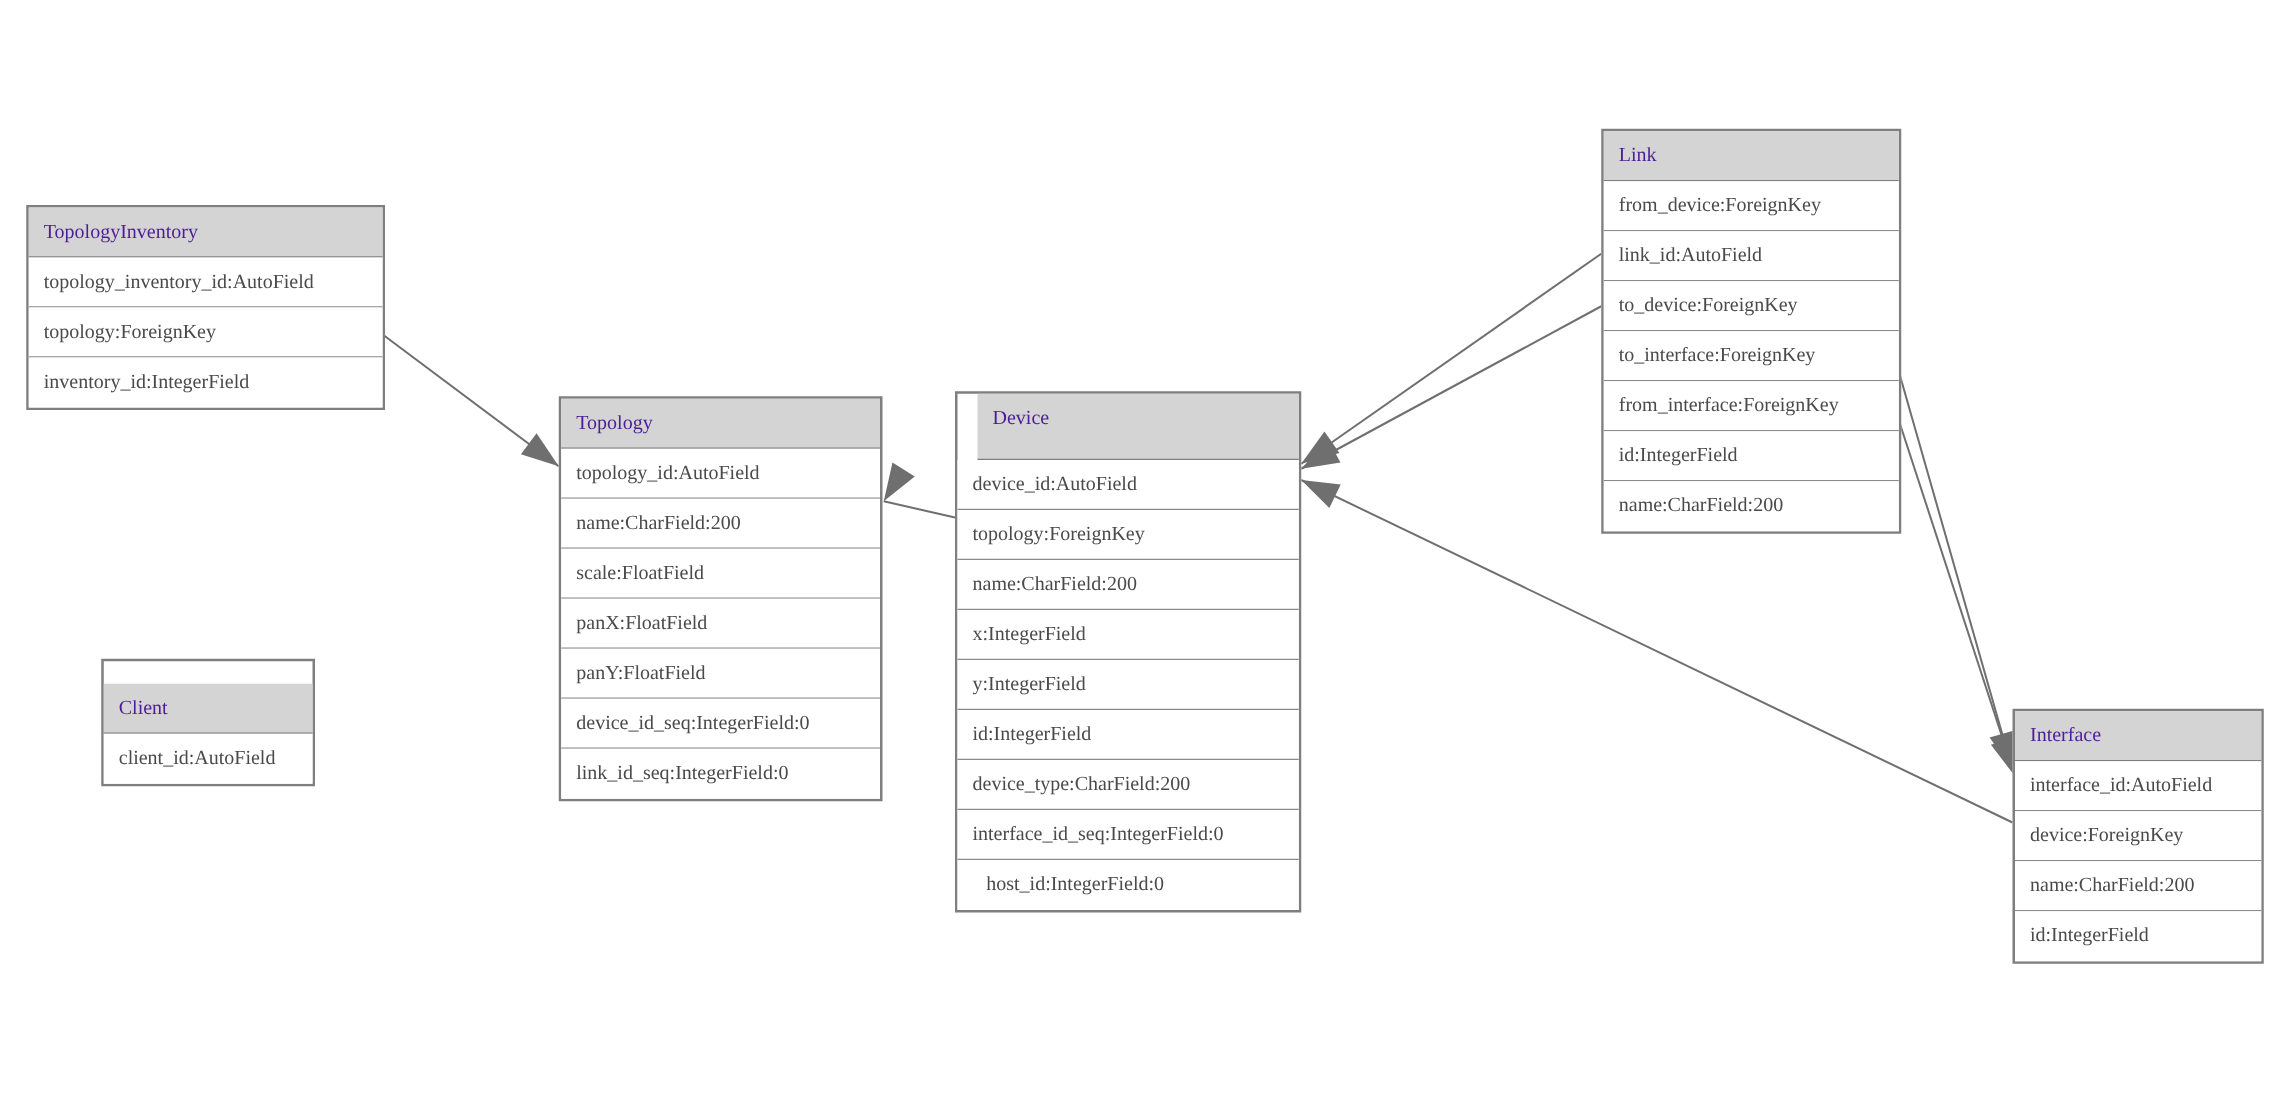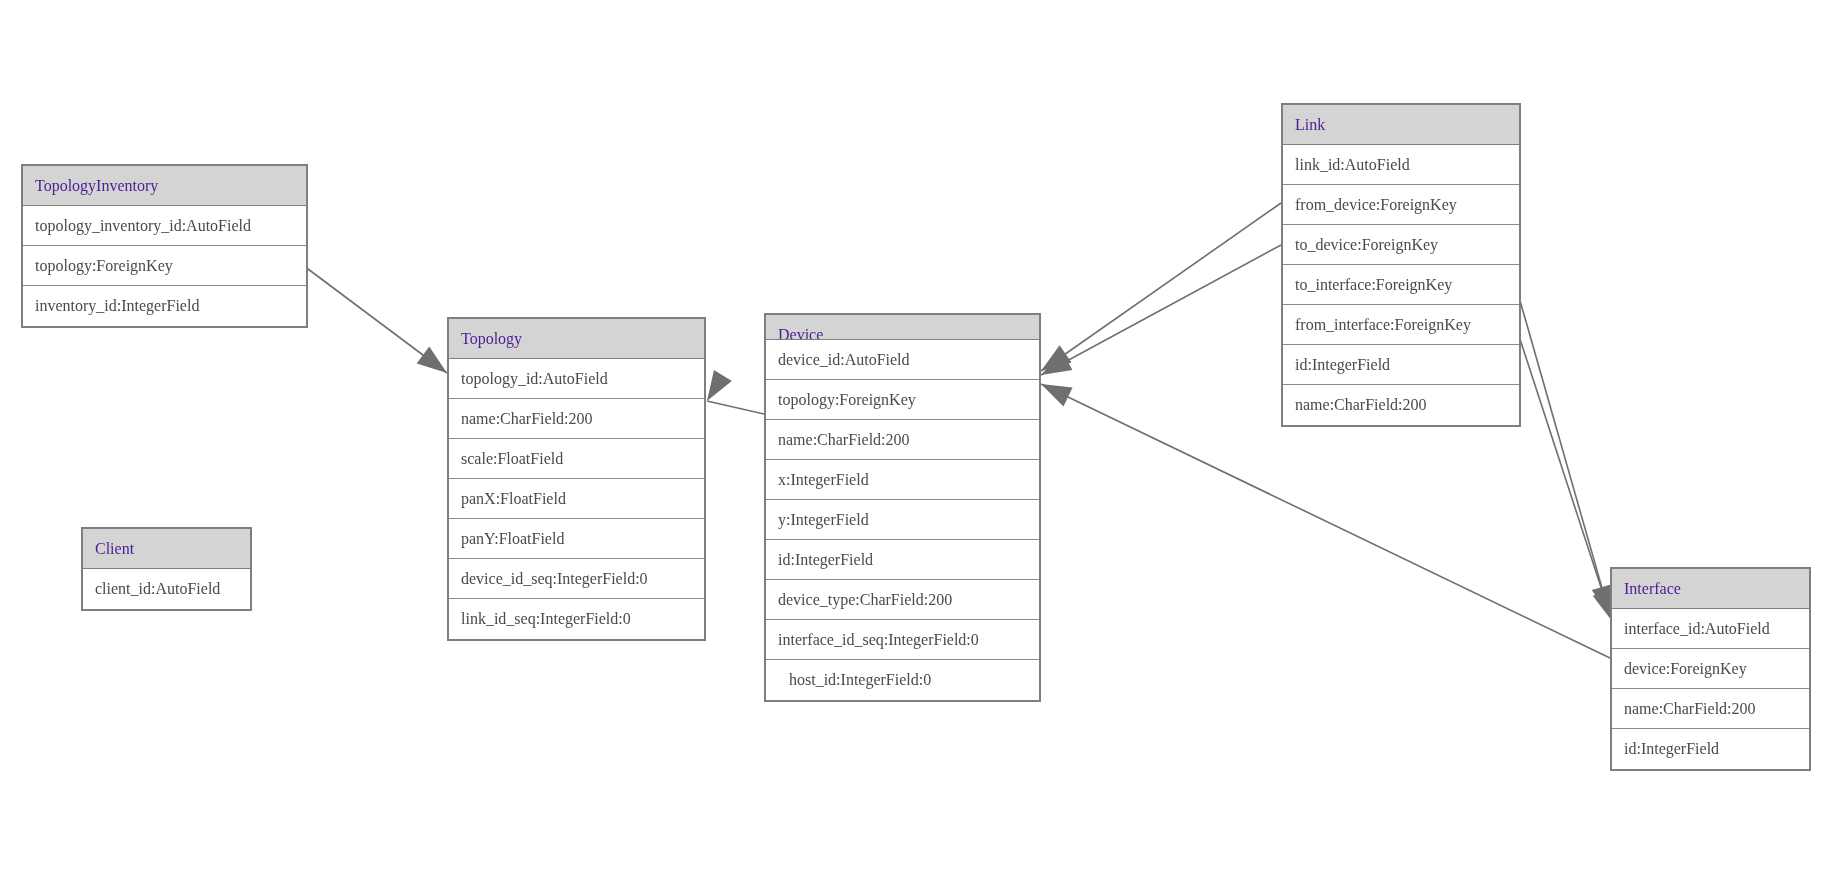--- a/index.html
+++ b/index.html
@@ -86,39 +86,39 @@
         <div class="entity-header" style="height: 40px; line-height: 40px;">Topology</div>
         <div class="entity-row" style="height: 40px; line-height: 40px;">topology_id:AutoField</div>
         <div class="entity-row" style="height: 40px; line-height: 40px;">name:CharField:200</div>
         <div class="entity-row" style="height: 40px; line-height: 40px;">scale:FloatField</div>
         <div class="entity-row" style="height: 40px; line-height: 40px;">panX:FloatField</div>
         <div class="entity-row" style="height: 40px; line-height: 40px;">panY:FloatField</div>
         <div class="entity-row" style="height: 40px; line-height: 40px;">device_id_seq:IntegerField:0</div>
         <div class="entity-row" style="height: 40px; line-height: 40px;">link_id_seq:IntegerField:0</div>
       </div>
       <div class="entity" style="left: 81px; top: 527px; width: 167px;">
-        <div class="entity-header" style="height: 40px; line-height: 40px;">Client</div>
+        <div class="entity-header" style="height: 40px; line-height: 40px; margin-top: 18px;">Client</div>
         <div class="entity-row" style="height: 40px; line-height: 40px;">client_id:AutoField</div>
       </div>
       <div class="entity" style="left: 764px; top: 313px; width: 273px;">
-        <div class="entity-header" style="height: 25px; line-height: 40px;">Device</div>
+        <div class="entity-header" style="height: 53px; line-height: 40px; margin-left: 16px;">Device</div>
         <div class="entity-row" style="height: 40px; line-height: 40px;">device_id:AutoField</div>
         <div class="entity-row" style="height: 40px; line-height: 40px;">topology:ForeignKey</div>
         <div class="entity-row" style="height: 40px; line-height: 40px;">name:CharField:200</div>
         <div class="entity-row" style="height: 40px; line-height: 40px;">x:IntegerField</div>
         <div class="entity-row" style="height: 40px; line-height: 40px;">y:IntegerField</div>
         <div class="entity-row" style="height: 40px; line-height: 40px;">id:IntegerField</div>
         <div class="entity-row" style="height: 40px; line-height: 40px;">device_type:CharField:200</div>
         <div class="entity-row" style="height: 40px; line-height: 40px;">interface_id_seq:IntegerField:0</div>
         <div class="entity-row" style="height: 40px; line-height: 40px; padding-left: 23px;">host_id:IntegerField:0</div>
       </div>
       <div class="entity" style="left: 1281px; top: 103px; width: 236px;">
         <div class="entity-header" style="height: 40px; line-height: 40px;">Link</div>
+        <div class="entity-row" style="height: 40px; line-height: 40px;">from_device:ForeignKey</div>
         <div class="entity-row" style="height: 40px; line-height: 40px;">link_id:AutoField</div>
-        <div class="entity-row" style="height: 40px; line-height: 40px;">from_device:ForeignKey</div>
         <div class="entity-row" style="height: 40px; line-height: 40px;">to_device:ForeignKey</div>
         <div class="entity-row" style="height: 40px; line-height: 40px;">to_interface:ForeignKey</div>
         <div class="entity-row" style="height: 40px; line-height: 40px;">from_interface:ForeignKey</div>
         <div class="entity-row" style="height: 40px; line-height: 40px;">id:IntegerField</div>
         <div class="entity-row" style="height: 40px; line-height: 40px;">name:CharField:200</div>
       </div>
       <div class="entity" style="left: 1610px; top: 567px; width: 197px;">
         <div class="entity-header" style="height: 40px; line-height: 40px;">Interface</div>
         <div class="entity-row" style="height: 40px; line-height: 40px;">interface_id:AutoField</div>
         <div class="entity-row" style="height: 40px; line-height: 40px;">device:ForeignKey</div>

